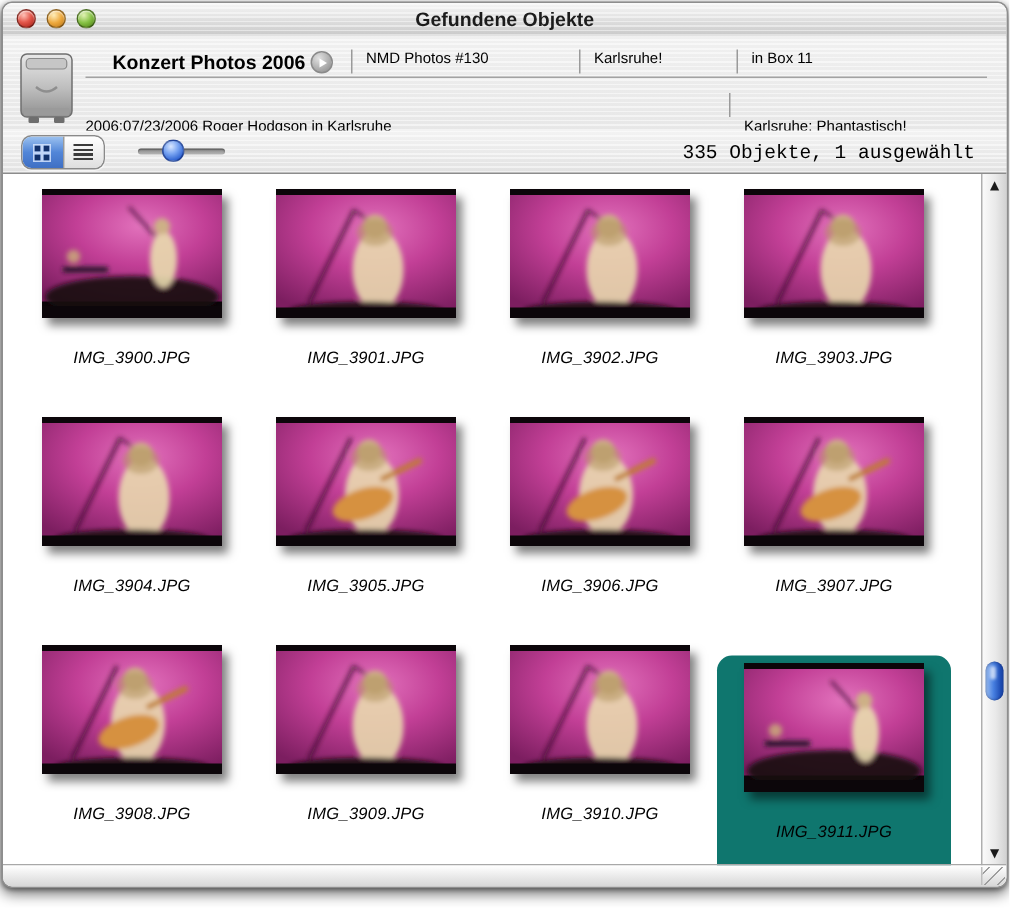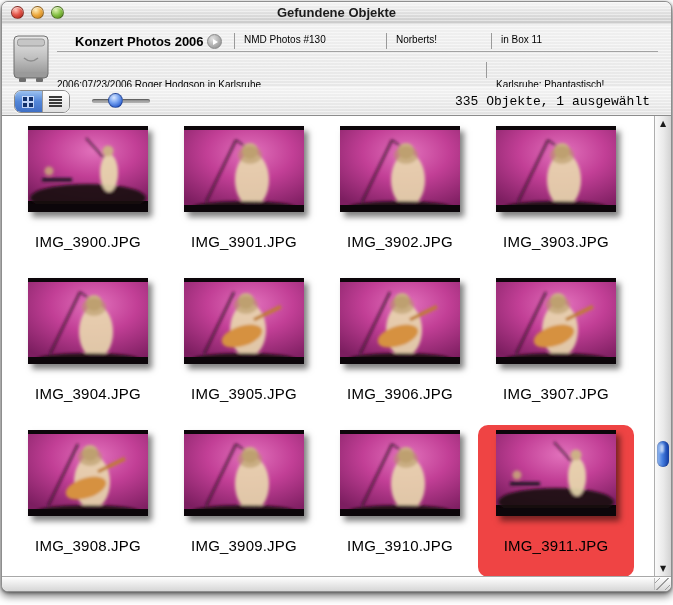--- a/index.html
+++ b/index.html
@@ -57,24 +57,24 @@
   .slider{position:absolute;left:90px;top:12px;width:58px;height:4px;border-radius:2px;
     background:linear-gradient(#8a8a8a,#b5b5b5);box-shadow:inset 0 1px 1px rgba(0,0,0,.35);cursor:pointer;}
   .slider-thumb{position:absolute;left:27%;top:-6px;width:15px;height:15px;border-radius:50%;cursor:pointer;
     background:radial-gradient(circle at 38% 28%,#d9e7ff,#7aa5f2 40%,#2d61d0 78%,#1c49ae);
     border:1px solid rgba(10,25,80,.45);box-sizing:border-box;}
   .status{position:absolute;right:21px;top:7px;font-size:13px;color:#000;font-family:Liberation Mono, monospace;}
   
   .content{position:absolute;left:0;right:17px;top:114px;bottom:14px;background:#ffffff;overflow:hidden;}
   .grid{position:absolute;left:8px;top:5px;display:grid;grid-template-columns:repeat(4,156px);grid-auto-rows:152px;}
   .cell{width:156px;height:152px;display:flex;flex-direction:column;align-items:center;cursor:pointer;border-radius:10px;}
-  .cell.selected{background:#ef4444;}
+  .cell.selected{background:#0f766e;margin-top:12px;}
   .photo{width:120px;height:86px;margin-top:5px;box-shadow:4px 5px 6px rgba(0,0,0,.5);background:#000;line-height:0;}
   .photo svg{width:120px;height:86px;display:block;}
-  .plabel{margin-top:21px;font-size:15px;color:#000;letter-spacing:.2px;}
+  .plabel{margin-top:21px;font-size:11px;color:#000;letter-spacing:.2px;font-style:italic;}
   
   .vscroll{position:absolute;top:114px;right:0;width:16px;bottom:14px;border-left:1px solid #aeaeae;
     background:linear-gradient(90deg,#fafafa,#e9e9e9 55%,#d2d2d2);}
   .sb-btn{position:absolute;left:0;right:0;height:14px;display:flex;align-items:center;justify-content:center;
     cursor:pointer;}
   .sb-btn.up{top:1px;}
   .sb-btn.down{bottom:1px;}
   .sb-btn .tri{font-size:8px;color:#1a1a1a;line-height:1;font-family:"DejaVu Sans",sans-serif;}
   .sb-track{position:absolute;left:1px;right:1px;top:15px;bottom:15px;cursor:pointer;}
   .sb-thumb{position:absolute;left:1px;width:12px;height:26px;top:72%;border-radius:7px;cursor:grab;
@@ -175,21 +175,21 @@
         <rect x="5" y="41" width="30" height="5" fill="#9a9a9a"></rect>
         <rect x="8" y="47" width="7" height="4" rx="1" fill="#6e6e6e"></rect>
         <rect x="25" y="47" width="7" height="4" rx="1" fill="#6e6e6e"></rect>
       </svg>
 
       <span class="h-title">Konzert Photos 2006</span>
       <span class="arrow-btn"></span>
       <span class="h-sep" style="left:232px"></span>
       <span class="h-field" style="left:242px">NMD Photos #130</span>
       <span class="h-sep" style="left:384px"></span>
-      <span class="h-field" style="left:394px">Norberts!</span>
+      <span class="h-field" style="left:394px">Karlsruhe!</span>
       <span class="h-sep" style="left:489px"></span>
       <span class="h-field" style="left:499px">in Box 11</span>
       <div class="h-divider"></div>
       <span class="h-field h-row2" style="left:55px">2006:07/23/2006 Roger Hodgson in Karlsruhe</span>
       <span class="h-sep r2" style="left:484px"></span>
       <span class="h-field h-row2" style="left:494px">Karlsruhe: Phantastisch!</span>
     </div>
 
     <div class="toolbar">
       <div class="seg">

